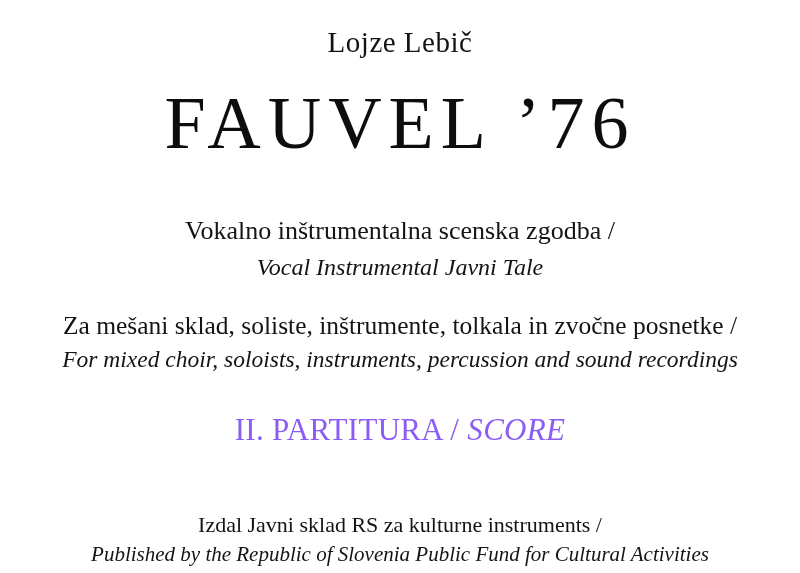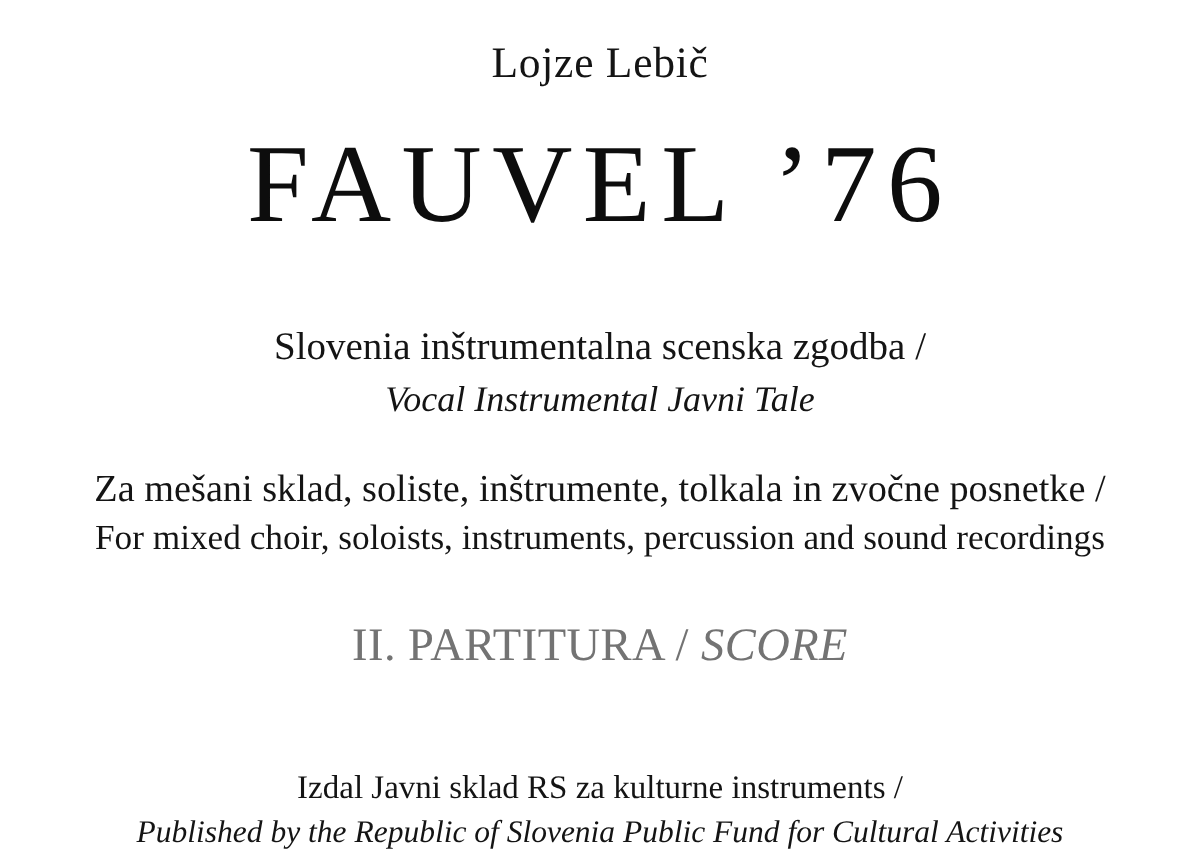--- a/index.html
+++ b/index.html
@@ -56,27 +56,28 @@
   .forces-block {
     margin-top: 26px;
     line-height: 1.34;
   }
   .forces-sl {
     font-size: 25.5px;
     color: #141414;
   }
   .forces-en {
     font-size: 23.5px;
+    font-style: italic;
     color: #141414;
     margin-top: 1px;
   }
   .section-line {
     margin-top: 36px;
     font-size: 31px;
-    color: #737373;
+    color: #8b5cf6;
     letter-spacing: 0.3px;
   }
   .section-line .score {
     font-style: italic;
   }
   .publisher-block {
     margin-top: 62px;
     line-height: 1.34;
   }
   .publisher-sl {
@@ -94,21 +95,21 @@
 </head>
 <body>
 
 <div class="page">
 
   <div class="composer">Lojze Lebič</div>
 
   <div class="title">FAUVEL ’76</div>
 
   <div class="subtitle-block">
-    <div class="subtitle-sl">Slovenia inštrumentalna scenska zgodba /</div>
+    <div class="subtitle-sl">Vokalno inštrumentalna scenska zgodba /</div>
     <div class="subtitle-en">Vocal Instrumental Javni Tale</div>
   </div>
 
   <div class="forces-block">
     <div class="forces-sl">Za mešani sklad, soliste, inštrumente, tolkala in zvočne posnetke /</div>
     <div class="forces-en">For mixed choir, soloists, instruments, percussion and sound recordings</div>
   </div>
 
   <div class="section-line">
     <span>II. PARTITURA /</span>

